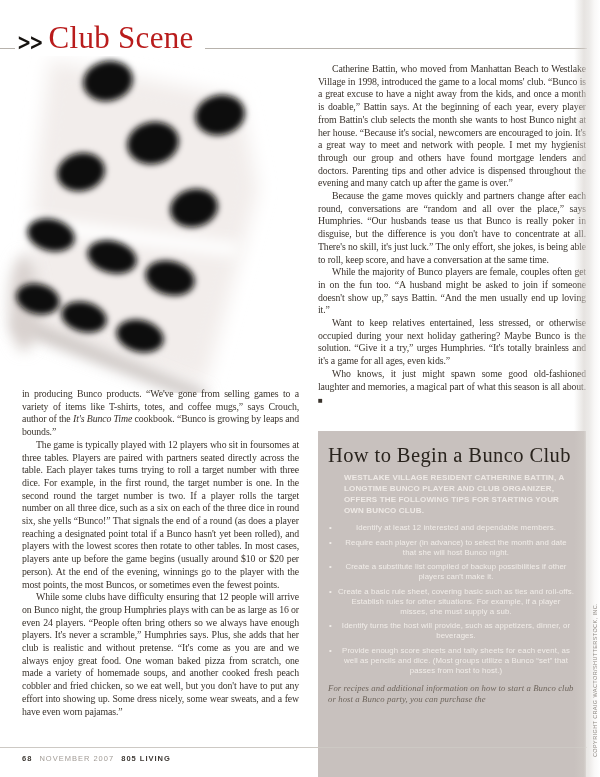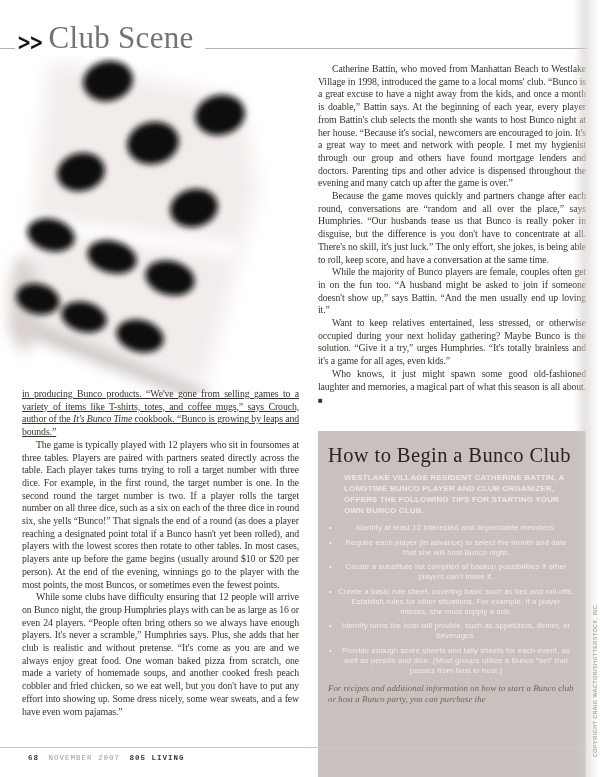--- a/index.html
+++ b/index.html
@@ -12,30 +12,30 @@
     position:absolute;top:0;right:0;width:26px;height:777px;z-index:5;pointer-events:none;
     background:linear-gradient(to right, rgba(222,218,214,0) 0%, rgba(210,205,200,.55) 38%, #eceae8 58%, #f9f8f7 78%, #ffffff 100%);
   }
   
   .rule{position:absolute;top:48px;left:0;width:587px;height:1px;background:#b7b2ac;z-index:1;}
   .masthead{position:absolute;top:23px;left:15px;z-index:2;background:#fff;display:flex;align-items:flex-end;padding:0 11px 3px 2px;}
   .chevrons{
     font-family:"DejaVu Sans",sans-serif;font-weight:bold;font-size:17px;color:#15120f;
     letter-spacing:-2px;transform:scaleY(1.35);margin:0 7px 1px 0;
   }
-  .title{font-size:31px;font-weight:400;color:#737373;margin:0;line-height:30px;letter-spacing:.3px;}
+  .title{font-size:31px;font-weight:400;color:#b91c1c;margin:0;line-height:30px;letter-spacing:.3px;}
   
   .dice{position:absolute;left:0;top:45px;z-index:0;}
   
   .col{position:absolute;z-index:2;}
   .col p{margin:0;font-size:9.8px;line-height:12.7px;letter-spacing:-.12px;
          text-align:justify;color:#39322b;text-indent:14px;}
   .col-right{left:318px;top:63px;width:268px;}
   .col-left{left:22px;top:388px;width:277px;}
-  .col-left p.first{text-indent:0;text-decoration:underline;}
+  .col-left p.first{text-indent:0;}
   .endmark{font-size:8px;letter-spacing:0;}
   
   .bunco-box{
     position:absolute;left:318px;top:431px;width:268px;height:358px;z-index:2;
     background:#c8c1be;box-sizing:border-box;padding:13px 12px 10px 10px;overflow:hidden;
   }
   .bunco-box h2{margin:0 0 5px 0;font-size:20.5px;font-weight:400;color:#29231d;letter-spacing:.4px;line-height:23px;}
   .box-intro{margin:0 0 7px 16px;font-family:"Liberation Sans",sans-serif;font-weight:bold;
     font-size:8px;line-height:11px;letter-spacing:.15px;color:#efeae6;}
   .bunco-box ul{margin:0;padding:0;list-style:none;}
@@ -46,21 +46,21 @@
   .bunco-box li:before{content:"•";position:absolute;left:1px;top:0;color:#f2eeea;}
   .footnote{margin:8px 0 0 0;font-style:italic;font-size:8.7px;line-height:11px;color:#6e655c;letter-spacing:.1px;}
   
   .copyright{
     position:absolute;right:2px;top:592px;height:165px;z-index:6;
     writing-mode:vertical-rl;transform:rotate(180deg);
     font-family:"Liberation Sans",sans-serif;font-size:5.5px;letter-spacing:.4px;color:#8f8a84;white-space:nowrap;
   }
   
   .footer-rule{position:absolute;top:747px;left:0;width:587px;height:1px;background:#cdc9c4;z-index:2;}
-  .footer{position:absolute;top:754px;left:28px;z-index:2;font-family:Liberation Mono, monospace;
+  .footer{position:absolute;top:754px;left:22px;z-index:2;font-family:Liberation Sans, sans-serif;
     font-size:7.5px;letter-spacing:1px;color:#a19b95;}
   .footer .pg,.footer .mag{font-weight:bold;color:#3e3934;}
   .footer span{margin-right:4px;}
 </style>
 </head>
 <body>
 
 <div class="page">
 
   <div class="rule"></div>

